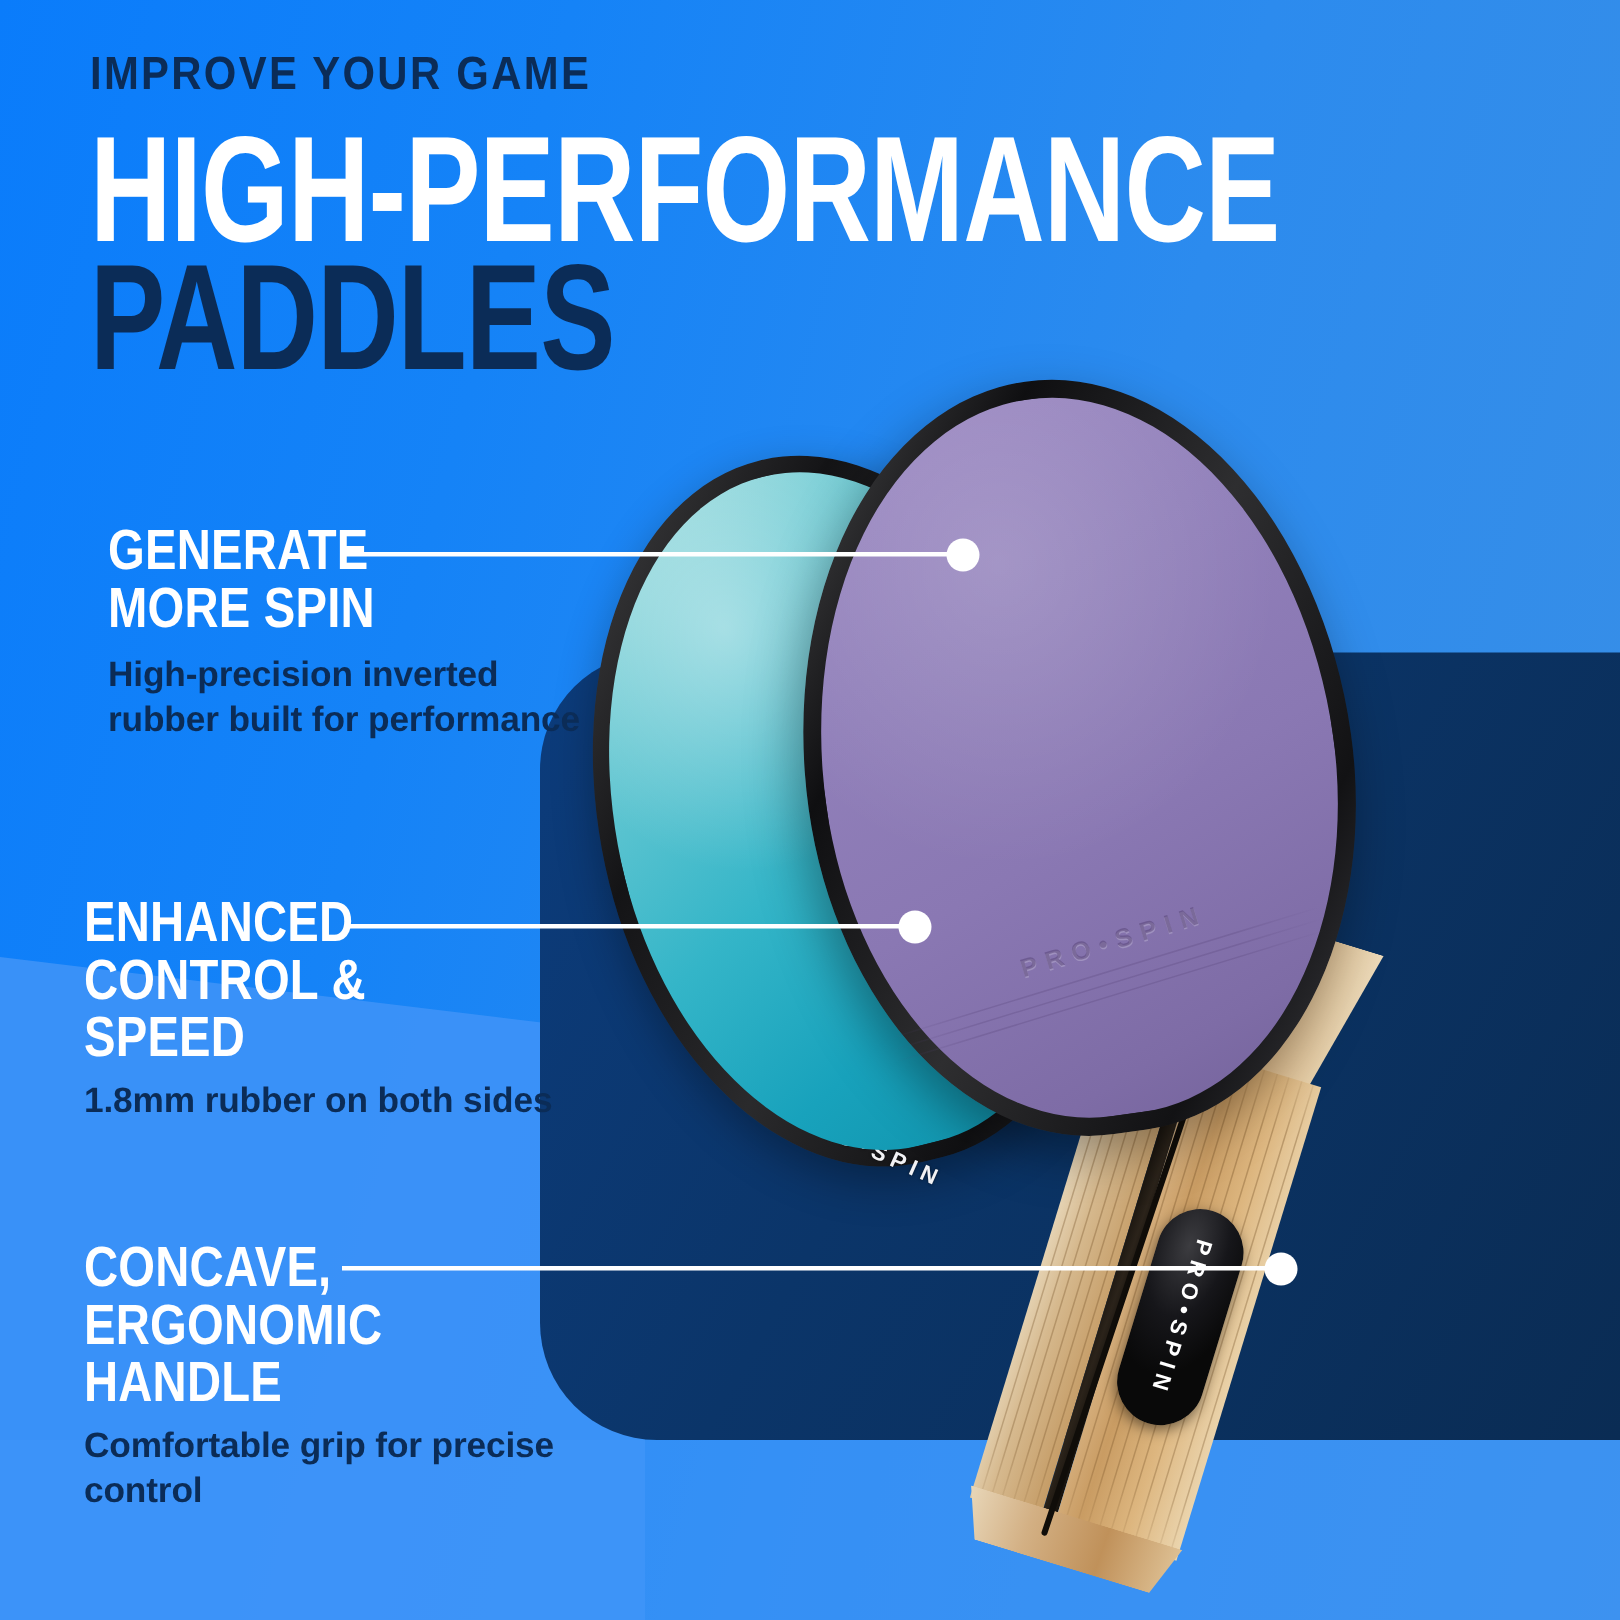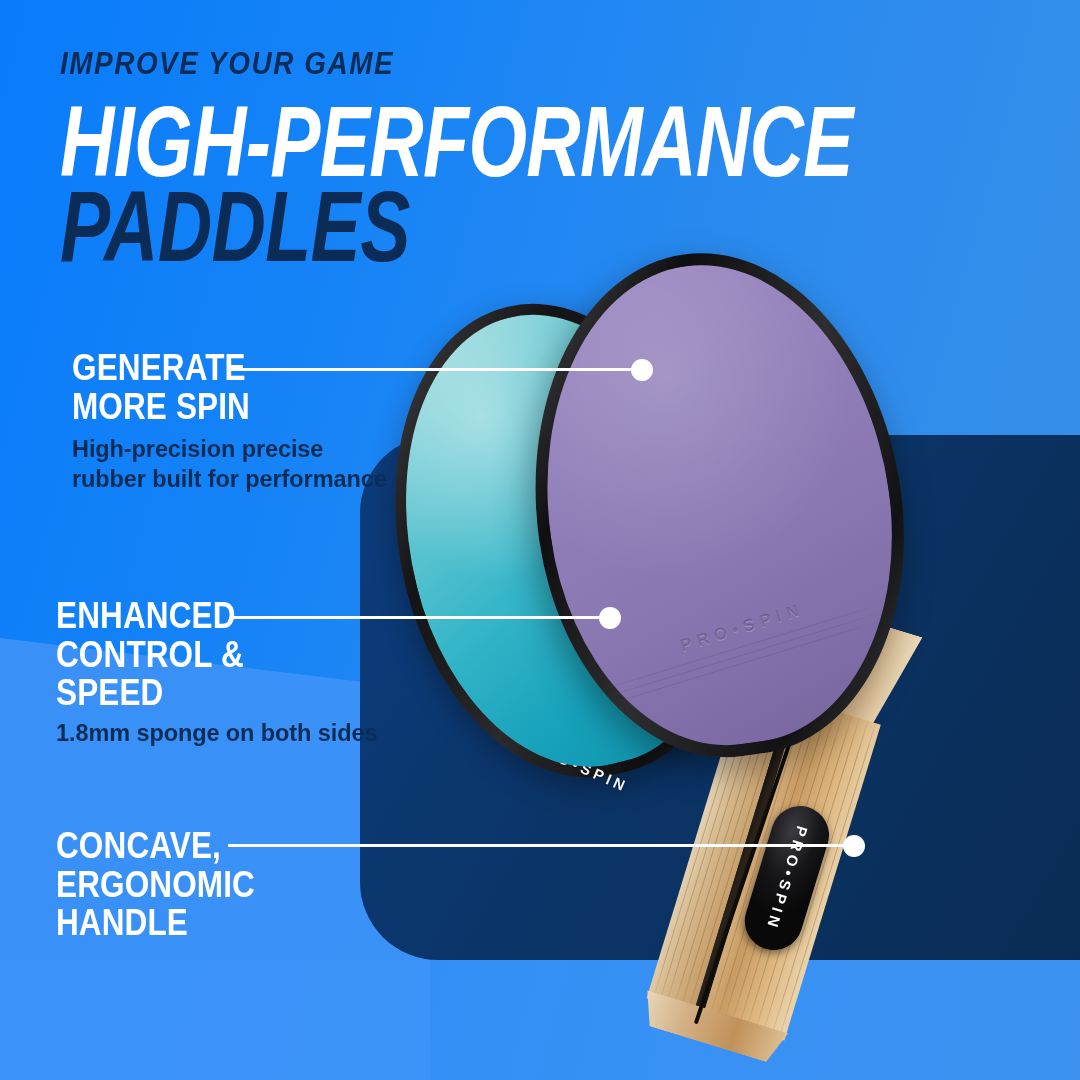--- a/index.html
+++ b/index.html
@@ -38,21 +38,21 @@
 
   
   .navy-panel{
     position:absolute; left:360px; top:435px;
     width:720px; height:525px;
     background:linear-gradient(120deg,#0C3C7C 0%,#0B3569 40%,#0A2C54 100%);
     border-radius:78px 0 0 78px;
   }
 
   
-  .headline{ position:absolute; left:60px; top:48px; width:860px;font-style:italic; }
+  .headline{ position:absolute; left:60px; top:33px; width:860px; }
 
   .kicker{
     font-family:"Liberation Sans Narrow","Liberation Sans",sans-serif;
     font-weight:700; font-size:31px; letter-spacing:.055em;
     color:#0B2C57; line-height:1;
     transform:scaleX(.90); transform-origin:left center;
     white-space:nowrap;
   }
   .h-big{
     font-family:"Liberation Sans Narrow","Liberation Sans",sans-serif;
@@ -302,33 +302,34 @@
 
   <div class="leader" id="leader-1"></div>
   <div class="leader" id="leader-2"></div>
   <div class="leader" id="leader-3"></div>
 
   <div class="callout" id="callout-spin">
     <div class="c-head">
       <div>GENERATE</div>
       <div>MORE SPIN</div>
     </div>
-    <div class="c-body">High-precision precise rubber built for performance</div>
+    <div class="c-body">High-precision inverted rubber built for performance</div>
   </div>
 
   <div class="callout" id="callout-control">
     <div class="c-head">
       <div>ENHANCED</div>
       <div>CONTROL &amp;</div>
       <div>SPEED</div>
     </div>
-    <div class="c-body">1.8mm sponge on both sides</div>
+    <div class="c-body">1.8mm rubber on both sides</div>
   </div>
 
   <div class="callout" id="callout-handle">
     <div class="c-head">
       <div>CONCAVE,</div>
       <div>ERGONOMIC</div>
       <div>HANDLE</div>
     </div>
+    <div class="c-body">Comfortable grip for precise control</div>
   </div>
 
 </div>
 
 </body></html>

